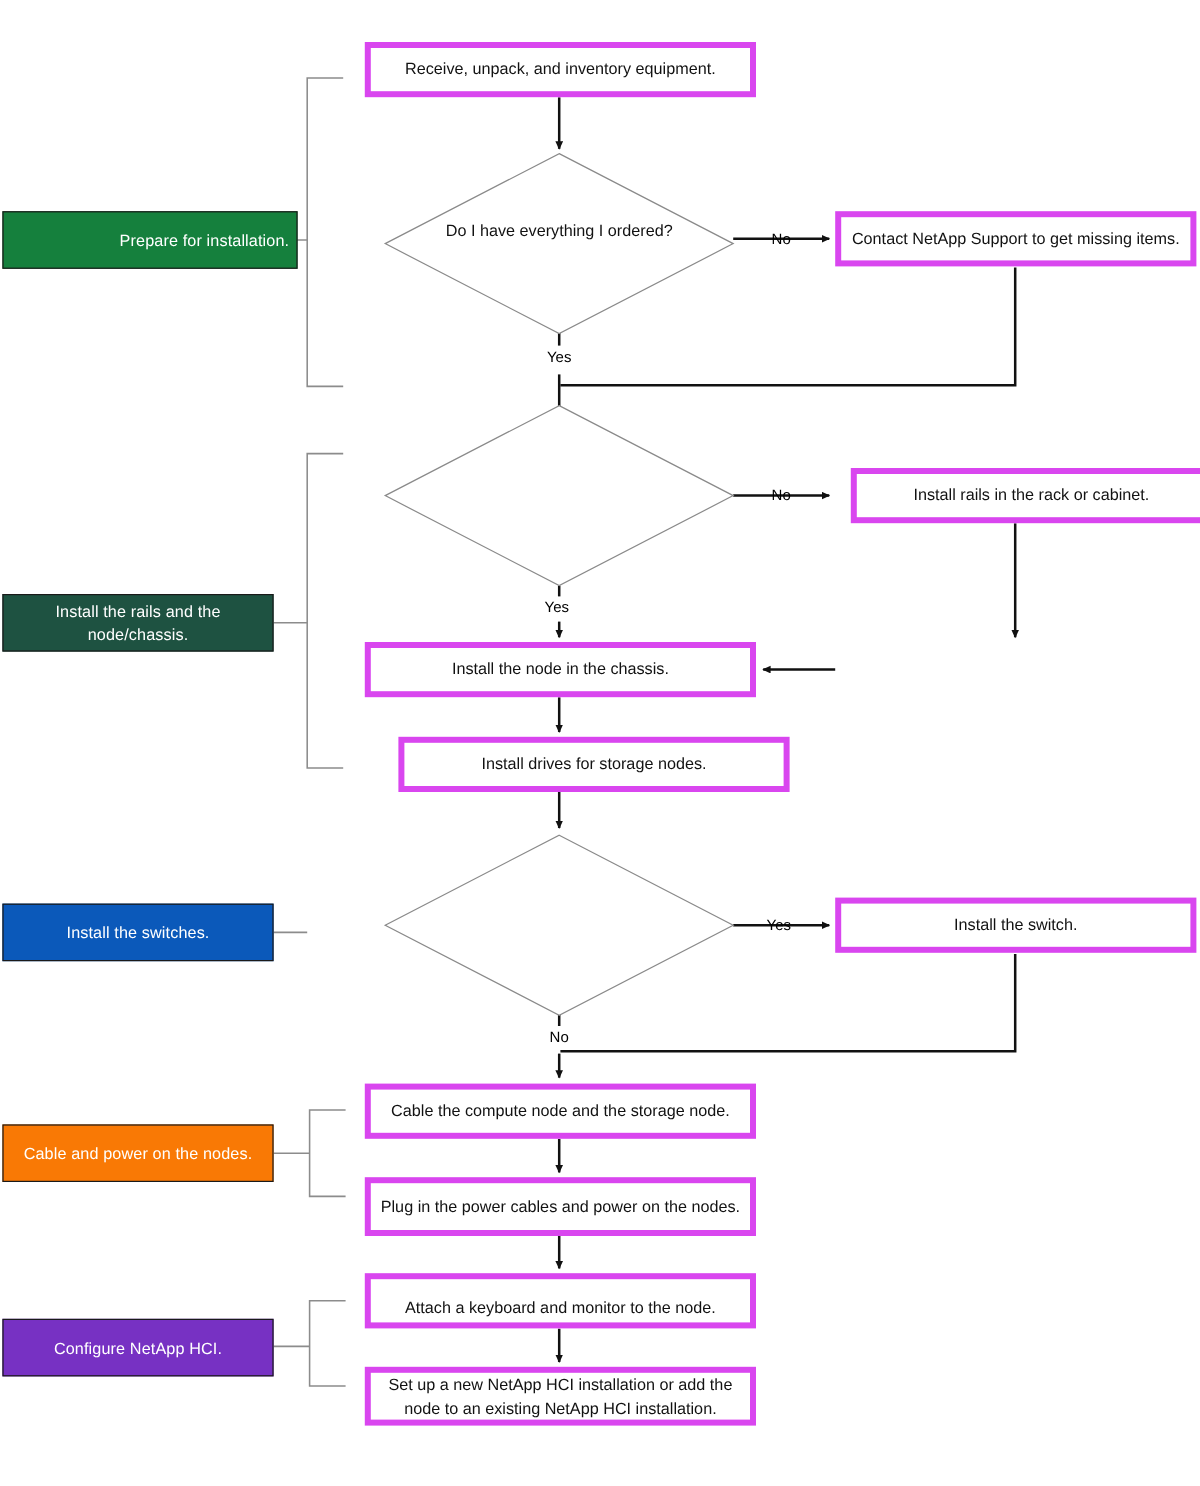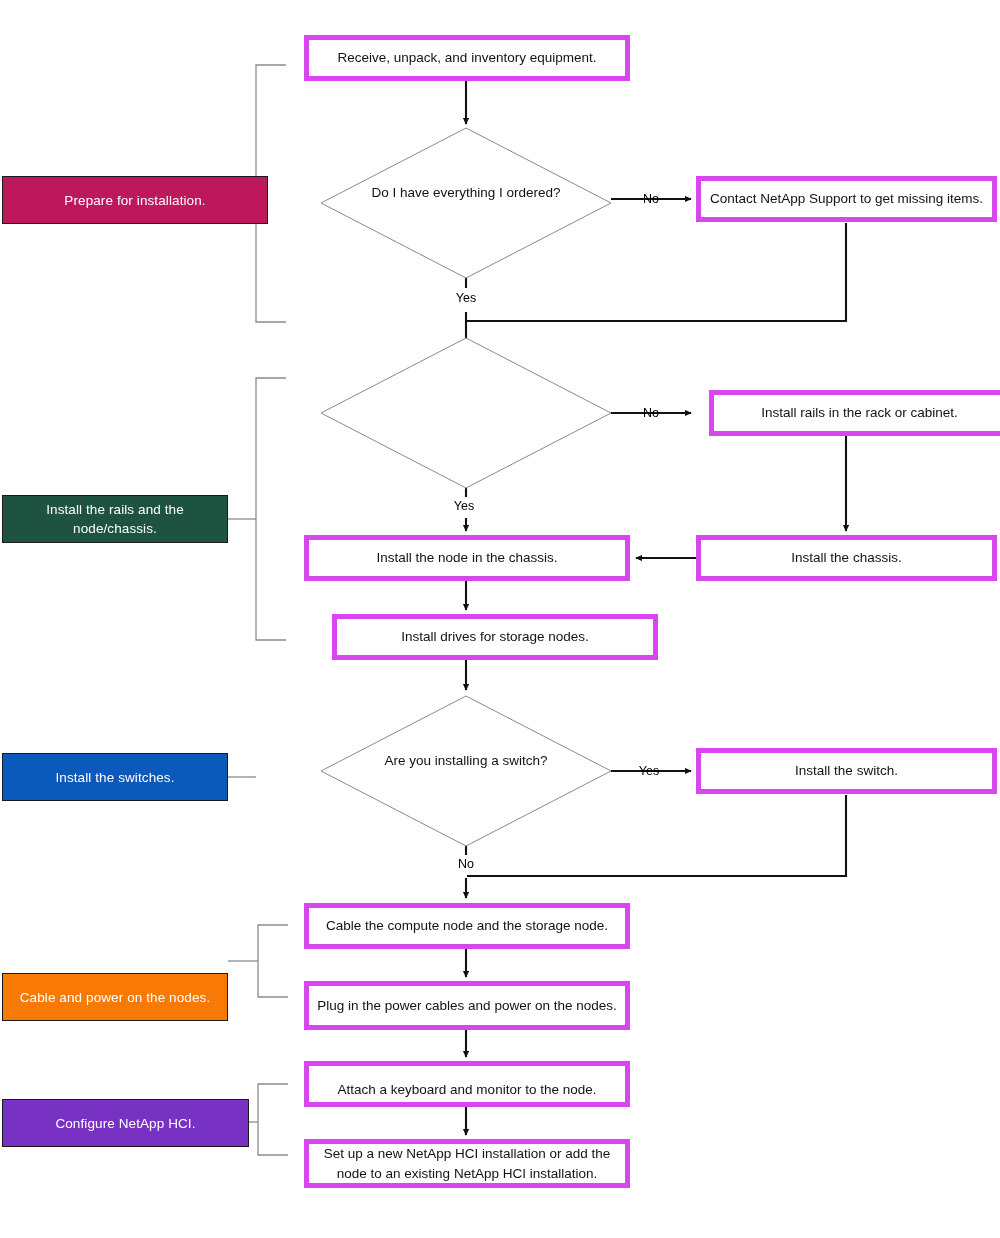--- a/index.html
+++ b/index.html
@@ -144,55 +144,52 @@
       <line x1="228" y1="777" x2="256" y2="777"></line>
 
       <polyline points="288,925 258,925 258,997 288,997"></polyline>
       <line x1="228" y1="961" x2="258" y2="961"></line>
 
       <polyline points="288,1084 258,1084 258,1155 288,1155"></polyline>
       <line x1="228" y1="1122" x2="258" y2="1122"></line>
     </g>
   </svg>
 
-  <div class="stage" style="left:2px; top:176px; width:266px; height:48px; background:#be185d;">
+  <div class="stage" style="left:2px; top:176px; width:246px; height:48px; background:#15803d;justify-content:flex-end;">
     <span>Prepare for installation.</span>
   </div>
 
   <div class="stage" style="left:2px; top:495px; width:226px; height:48px; background:#1e5241;">
     <span>Install the rails and the node/chassis.</span>
   </div>
 
   <div class="stage" style="left:2px; top:753px; width:226px; height:48px; background:#0b59ba;">
     <span>Install the switches.</span>
   </div>
 
-  <div class="stage" style="left:2px; top:937px; width:226px; height:48px; background:#f97905;margin-top:36px;">
+  <div class="stage" style="left:2px; top:937px; width:226px; height:48px; background:#f97905;">
     <span>Cable and power on the nodes.</span>
   </div>
 
-  <div class="stage" style="left:2px; top:1099px; width:247px; height:48px; background:#7731c3;">
+  <div class="stage" style="left:2px; top:1099px; width:226px; height:48px; background:#7731c3;">
     <span>Configure NetApp HCI.</span>
   </div>
 
   <div class="node" style="left:304px; top:35px; width:326px; height:46px;">
     <span>Receive, unpack, and inventory equipment.</span>
   </div>
 
   <div class="node" style="left:696px; top:176px; width:301px; height:46px;">
     <span>Contact NetApp Support to get missing items.</span>
   </div>
 
   <div class="node" style="left:696px; top:390px; width:301px; height:46px;margin-left:13px;">
     <span>Install rails in the rack or cabinet.</span>
   </div>
 
-  <div class="node" style="left:696px; top:535px; width:301px; height:46px;">
-    <span>Install the chassis.</span>
-  </div>
 
   <div class="node" style="left:304px; top:535px; width:326px; height:46px;">
     <span>Install the node in the chassis.</span>
   </div>
 
   <div class="node" style="left:304px; top:614px; width:326px; height:46px;margin-left:28px;">
     <span>Install drives for storage nodes.</span>
   </div>
 
   <div class="node" style="left:696px; top:748px; width:301px; height:46px;">
@@ -213,23 +210,20 @@
 
   <div class="node" style="left:304px; top:1139px; width:326px; height:49px;">
     <span>Set up a new NetApp HCI installation or add the node to an existing NetApp HCI installation.</span>
   </div>
 
   <div class="decision-label" style="left:346px; top:183px; width:240px; height:40px;">
     <span>Do I have everything I ordered?</span>
   </div>
 
 
-  <div class="decision-label" style="left:356px; top:751px; width:220px; height:40px;">
-    <span>Are you installing a switch?</span>
-  </div>
 
   <div class="edge-label" style="left:631px; top:192px; width:40px;">No</div>
 
   <div class="edge-label" style="left:446px; top:291px; width:40px;">Yes</div>
 
   <div class="edge-label" style="left:631px; top:406px; width:40px;">No</div>
 
   <div class="edge-label" style="left:444px; top:499px; width:40px;">Yes</div>
 
   <div class="edge-label" style="left:629px; top:764px; width:40px;">Yes</div>

